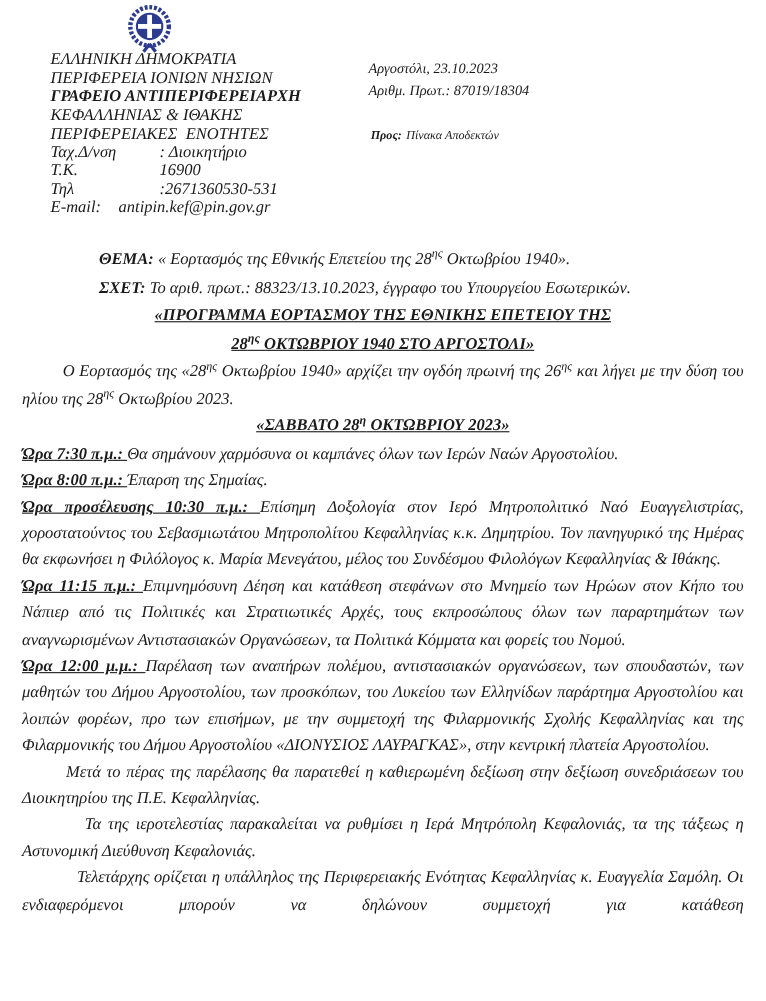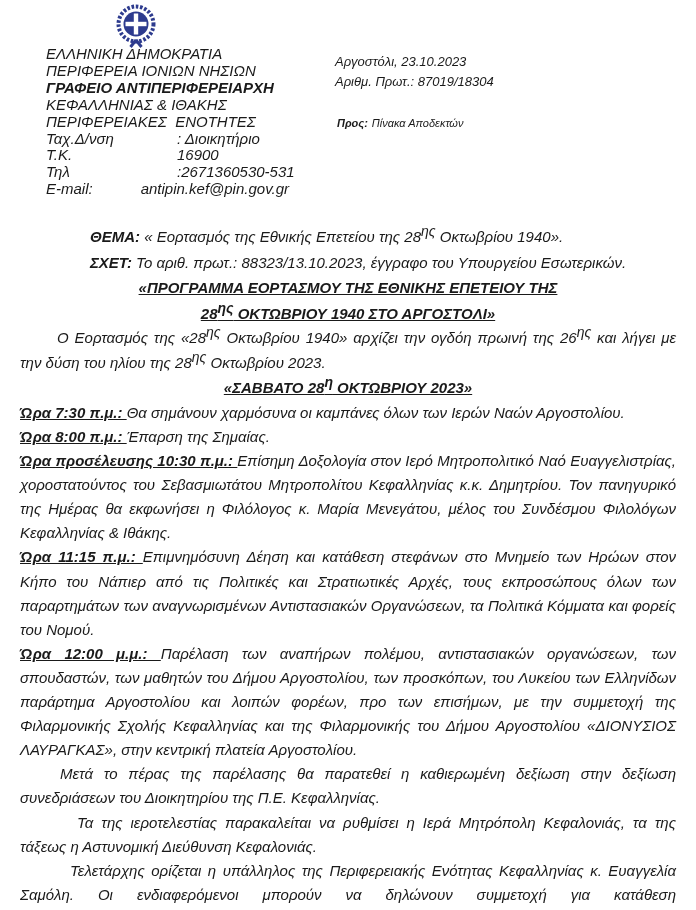--- a/index.html
+++ b/index.html
@@ -1,44 +1,44 @@
 <!DOCTYPE html>
 <html><head>
 <meta charset="utf-8">
 <style>
   html,body{margin:0;padding:0;background:#ffffff;}
   .page{
     position:relative;
     width:696px;height:910px;
     background:#ffffff;
     overflow:hidden;
-    font-family:Liberation Sans, sans-serif;
+    font-family:Liberation Serif, serif;
     font-style:italic;
     color:#1a1a1a;
   }
   
   .emblem{position:absolute;left:112px;top:3px;width:48px;height:46px;}
   
   .sender{position:absolute;left:46px;top:46px;font-size:15px;line-height:16.9px;}
   .s-line{white-space:pre;}
   .b{font-weight:700;}
-  .s-row{display:flex;gap:32px;}
+  .s-row{display:flex;}
   .s-label{display:inline-block;min-width:99px;}
   .s-label-email{margin-right:16px;}
   
   .meta{position:absolute;left:335px;top:52px;font-size:13px;line-height:19.5px;}
   .to-line{position:absolute;left:337px;top:117px;font-size:11px;}
   .to-line .b{margin-right:4px;}
   
   .doc-body{
     position:absolute;left:20px;top:224px;width:656px;
     font-size:15px;
   }
   .para{margin:0;text-align:justify;line-height:24.1px;}
-  .para sup{font-size:14px;line-height:0;}
+  .para sup{font-size:11px;line-height:0;}
   .p-thema,.p-sxet{margin-left:70px;text-align:left;line-height:25.5px;}
   .p-heading-line1,.p-heading-line2,.p-saturday-heading{
     text-align:center;font-weight:700;text-decoration:underline;line-height:25.5px;
   }
   .p-intro{text-indent:37px;line-height:24.7px;}
   .p-after-parade{text-indent:40px;}
   .p-protocol-arrangements{text-indent:57px;}
   .p-marshal{text-indent:50px;text-align-last:justify;}
   .sb{font-weight:700;}
   .su{text-decoration:underline;}

